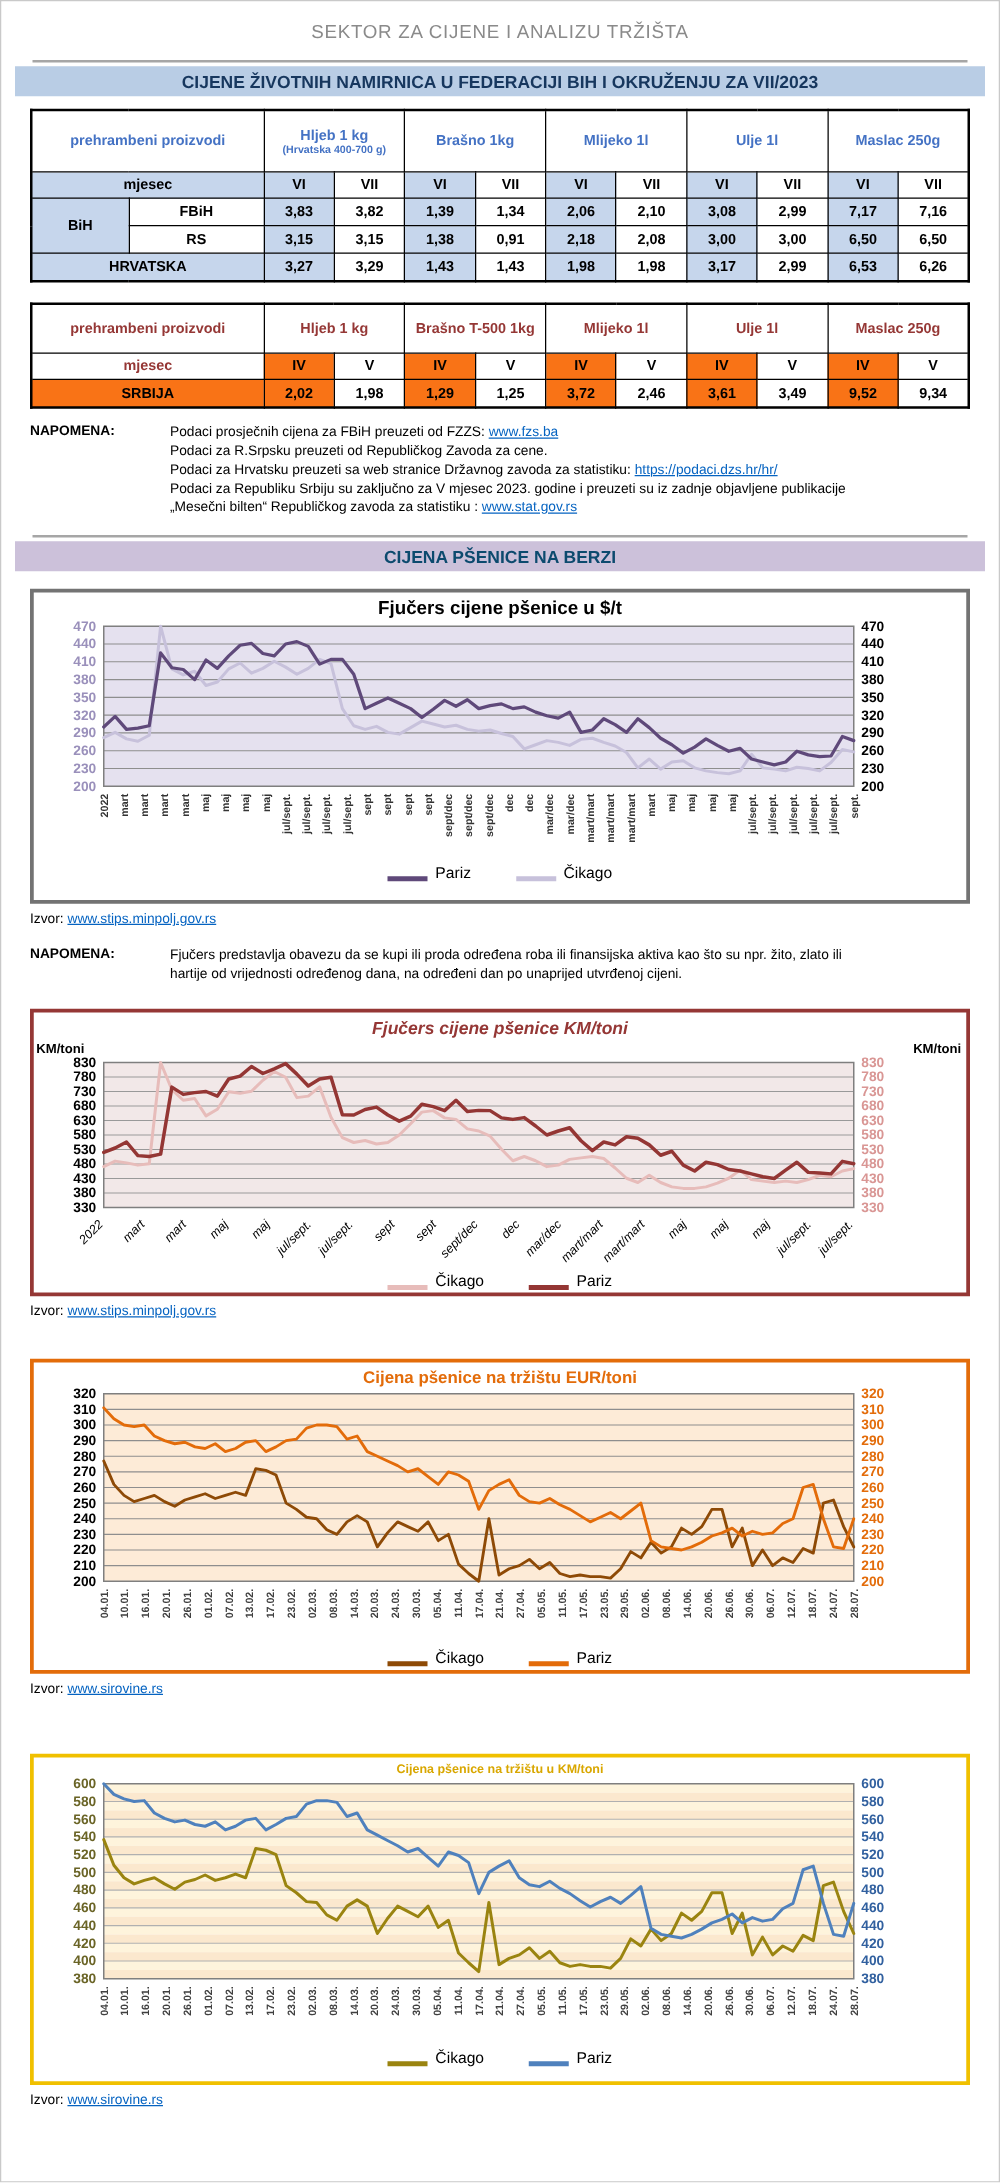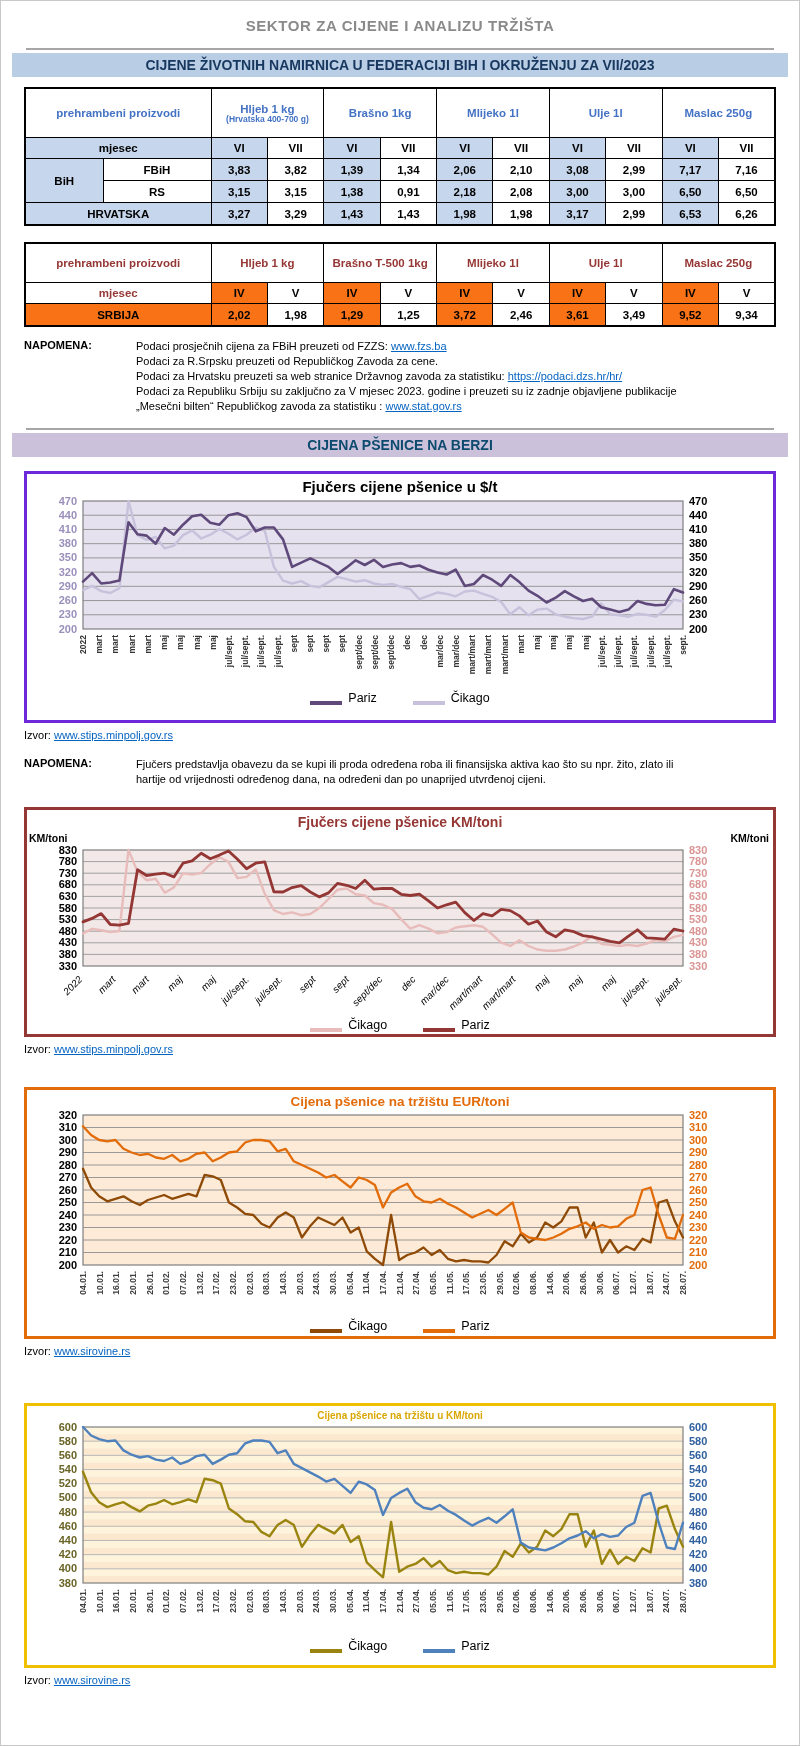--- a/index.html
+++ b/index.html
@@ -1,18 +1,18 @@
 <!DOCTYPE html>
 <html><head>
 <meta charset="utf-8">
 <style>
   html,body{margin:0;padding:0;background:#ffffff;}
   .page{width:800px;height:1746px;margin:0 auto;background:#fff;border:1px solid #c9c9c9;
         box-sizing:border-box;font-family:"Liberation Sans",sans-serif;overflow:hidden;padding-top:16px;}
-  .pg-title{color:#8a8a8a;font-size:15px;font-weight:bold;text-align:center;letter-spacing:.6px;}
+  .pg-title{color:#8a8a8a;font-size:15px;font-weight:normal;text-align:center;letter-spacing:.6px;}
   .rule{height:2px;background:#a6a6a6;width:748px;margin:14px auto 0;}
   .banner{width:752px;margin:3px auto 0;text-align:center;font-weight:bold;padding:4px 12px;font-size:14px;}
   .b1{background:#B9CDE5;color:#17375E;}
   .b2{background:#CCC1DA;color:#0c4a6e;}
   .tbl{border-collapse:collapse;width:752px;margin:10px auto 12px;table-layout:fixed;
        text-align:center;color:#000;border:2px solid #000;}
   .tbl td{border:1px solid #000;padding:1px 2px;font-size:11.5px;font-weight:bold;}
   .tbl-bih .r-prod td{color:#4472C4;height:46px;}
   .tbl-srb .r-prod td{color:#953735;height:36px;}
   .tbl-srb .c-mlabel{color:#953735;}
@@ -20,27 +20,27 @@
   .sb{background:#C6D6EC;}
   .sp{background:#f97316;}
   .r-month td{height:18px;}
   .r-data td{height:19px;}
   .note{display:flex;width:752px;margin:12px auto 0;font-size:11px;color:#000;}
   .note-label{width:112px;font-weight:bold;flex-shrink:0;}
   .note-lines{flex:1;line-height:15px;}
   .lnk{color:#0563C1;text-decoration:underline;cursor:pointer;}
   .izvor{width:752px;margin:6px auto 0;font-size:11px;color:#000;}
   .chart-box{width:752px;margin:0 auto;box-sizing:border-box;background:#fff;overflow:hidden;}
-  .cb0{border:3px solid #6d28d9;height:252px;margin-top:14px;}
+  .cb0{border:3px solid #737373;height:252px;margin-top:14px;}
   .cb1{border:3px solid #953735;height:230px;margin-top:20px;}
   .cb2{border:3px solid #E36C0A;height:252px;margin-top:32px;}
   .cb3{border:3px solid #F0C000;height:265px;margin-top:46px;}
   .chart-title{text-align:center;font-weight:bold;padding-top:4px;}
   .t0{color:#000;font-size:15px;}
-  .t1{color:#953735;font-size:14px;}
+  .t1{color:#953735;font-size:14px;font-style:italic;}
   .t2{color:#E36C0A;font-size:13.5px;}
   .t3{color:#D9A700;font-size:10px;}
   .chart-svg{line-height:0;}
   .legend{display:flex;justify-content:center;gap:36px;font-size:12.5px;color:#000;margin-top:-2px;}
   .lg-item{display:inline-flex;align-items:flex-end;gap:6px;}
   .lg-line{display:inline-block;width:32px;height:4px;}
 </style>
 </head>
 <body>
 

